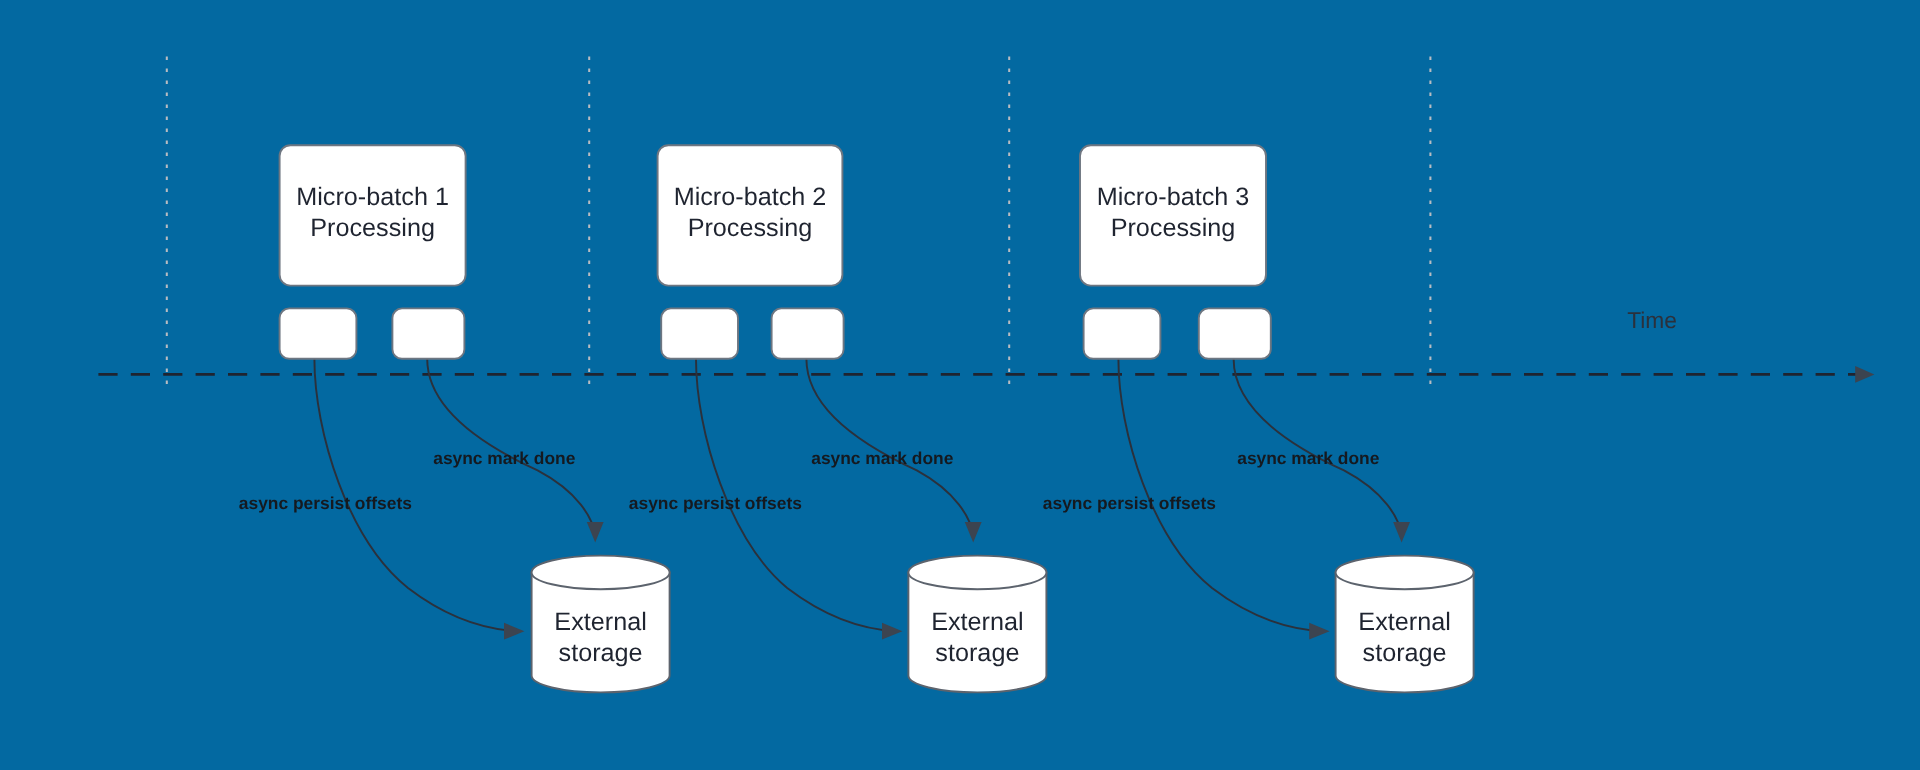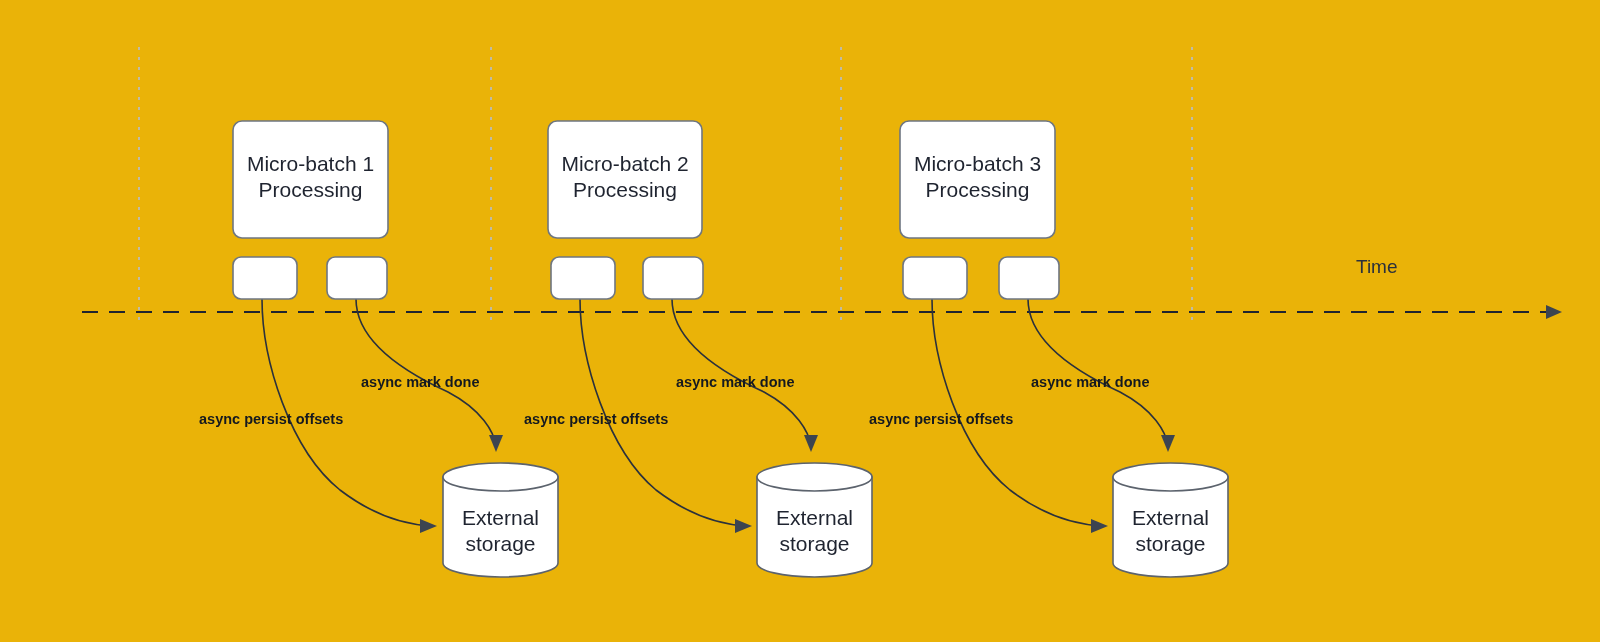--- a/index.html
+++ b/index.html
@@ -10,21 +10,21 @@
   body {
     width: 1600px;
     height: 642px;
     font-family: "Liberation Sans", sans-serif;
     overflow: hidden;
   }
   #diagram-root {
     position: relative;
     width: 1600px;
     height: 642px;
-    background: #eab308;
+    background: #0369a1;
   }
   svg#diagram-canvas {
     position: absolute;
     left: 0;
     top: 0;
     width: 1600px;
     height: 642px;
     display: block;
   }
   .node-text {

